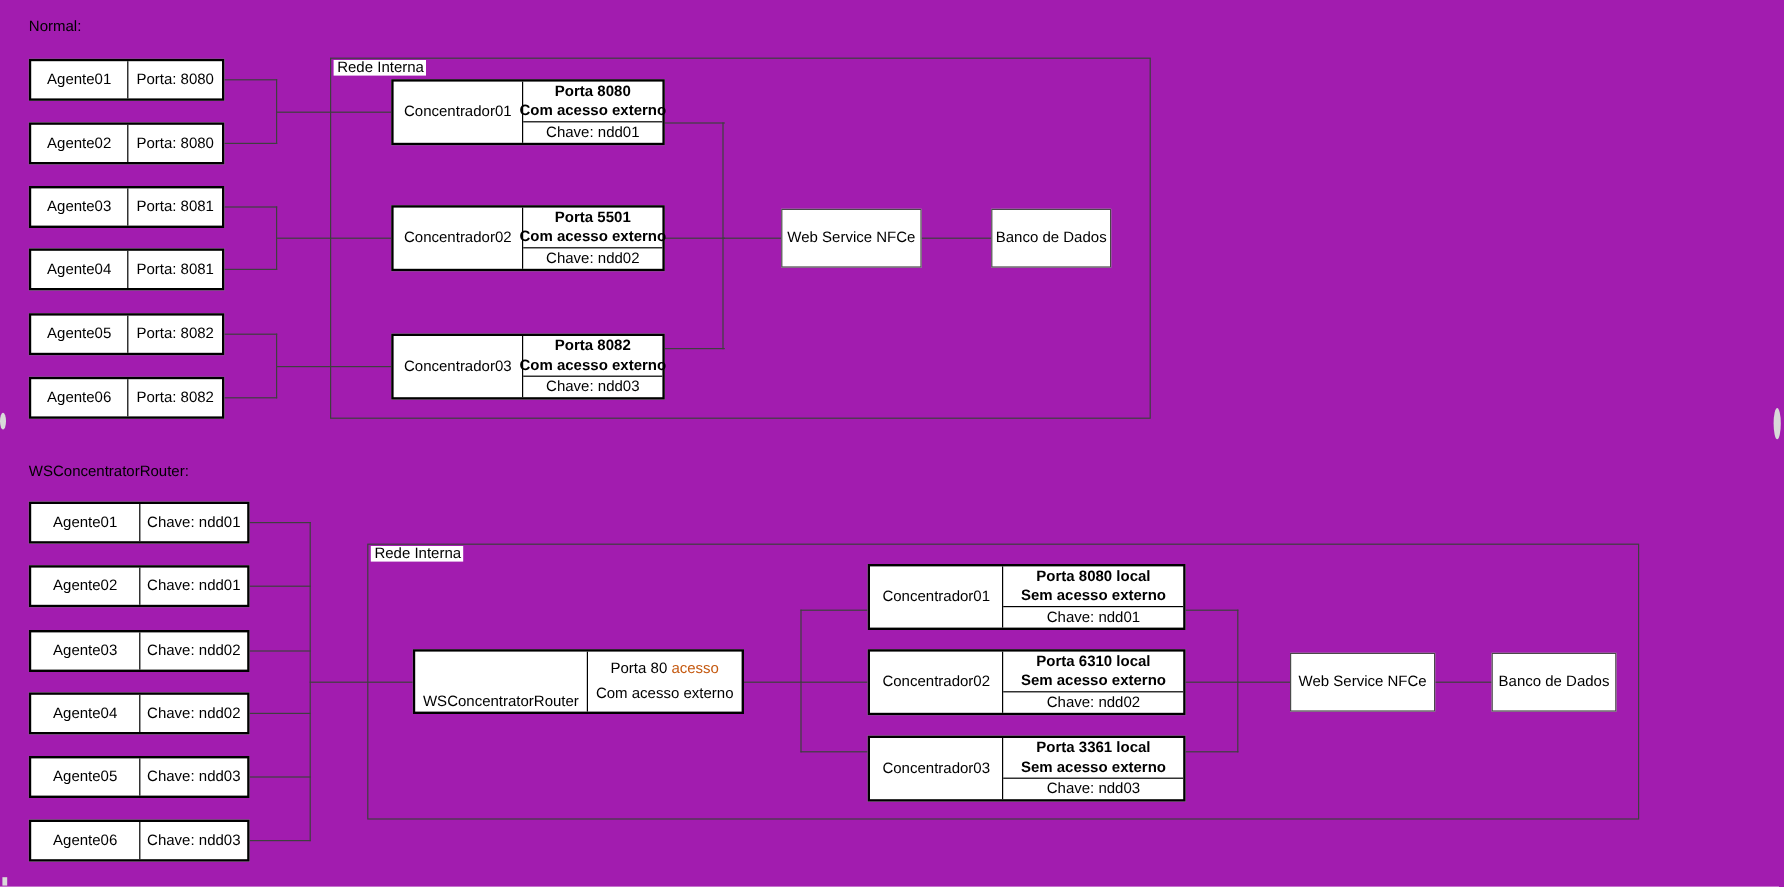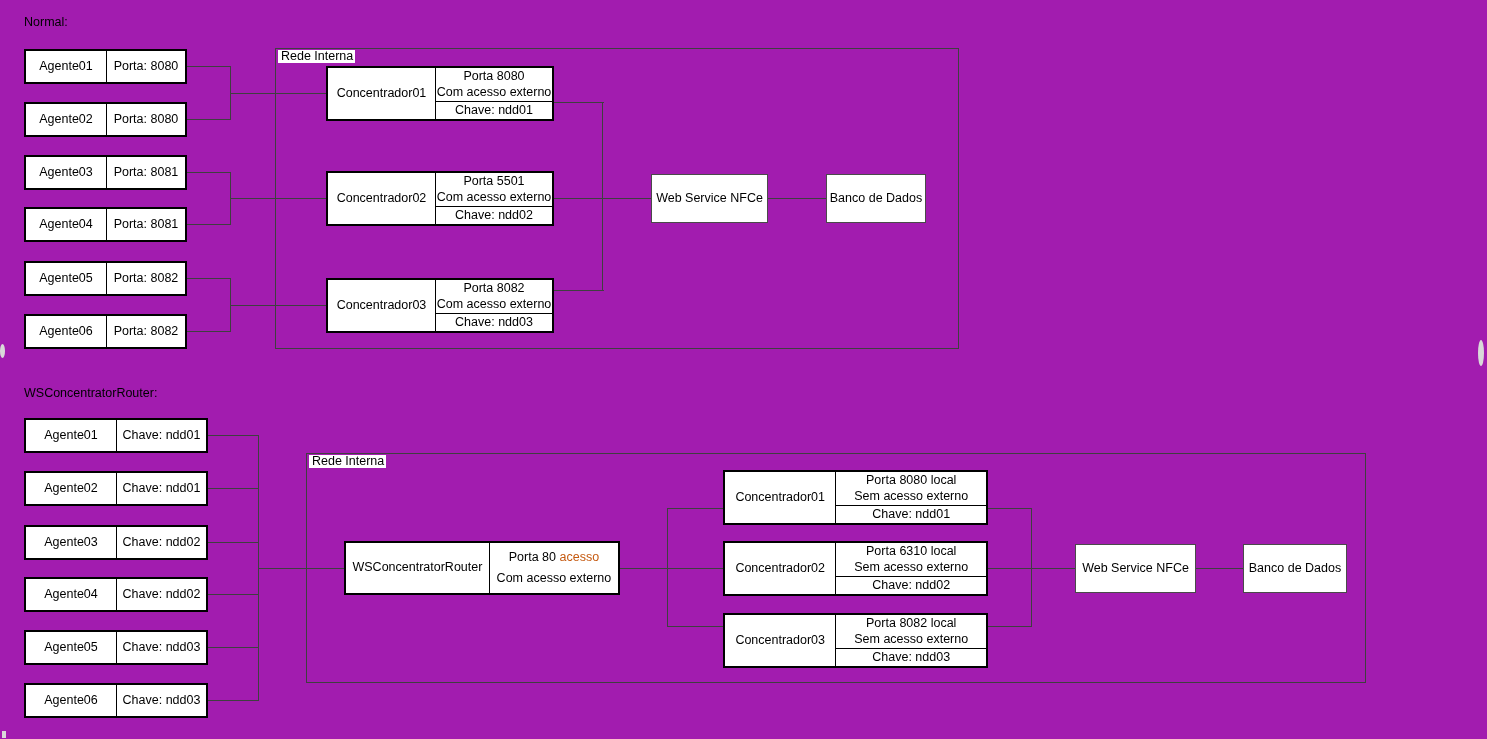--- a/index.html
+++ b/index.html
@@ -66,20 +66,21 @@
   }
   .stack-top {
     flex: 1 1 auto;
     display: flex;
     flex-direction: column;
     align-items: center;
     justify-content: center;
     width: 100%;
     padding: 1px 6px;
     box-sizing: border-box;
+    font-weight: bold;
   }
   .stack-bot {
     flex: 0 0 auto;
     display: flex;
     align-items: center;
     justify-content: center;
     width: 100%;
     border-top: 1.3px solid #000000;
     padding: 1px 6px;
     box-sizing: border-box;
@@ -327,21 +328,21 @@
   <div class="node heavy" style="left:24px; top:683px; width:184px; height:35px;">
     <div class="cell left" style="width:95px;">
         <span>Agente06</span>
       </div>
     <div class="cell" style="width:89px;">
         <span>Chave: ndd03</span>
       </div>
   </div>
 
   <div class="node heavy" style="left:344px; top:541px; width:276px; height:54px;">
-    <div class="cell left" style="width:146px;">
+    <div class="cell left" style="width:146px;justify-content:flex-end;">
         <span>WSConcentratorRouter</span>
       </div>
     <div class="cell" style="width:130px;">
       <div style="margin-bottom:5px;"><span>Porta 80 </span><span class="hl-orange">acesso</span></div>
       <div>Com acesso externo</div>
     </div>
   </div>
 
   <div class="node heavy" style="left:723px; top:470px; width:265px; height:55px;">
     <div class="cell left" style="width:113px;">
@@ -372,21 +373,21 @@
         </div>
     </div>
   </div>
 
   <div class="node heavy" style="left:723px; top:613px; width:265px; height:55px;">
     <div class="cell left" style="width:113px;">
         <span>Concentrador03</span>
       </div>
     <div class="cell stack" style="width:152px;">
       <div class="stack-top">
-        <span>Porta 8082 local</span>
+        <span>Porta 3361 local</span>
         <span>Sem acesso externo</span>
       </div>
       <div class="stack-bot">
           <span>Chave: ndd03</span>
         </div>
     </div>
   </div>
 
   <div class="node light" style="left:1075px; top:544px; width:121px; height:49px;">
     <div class="cell" style="width:100%;">

